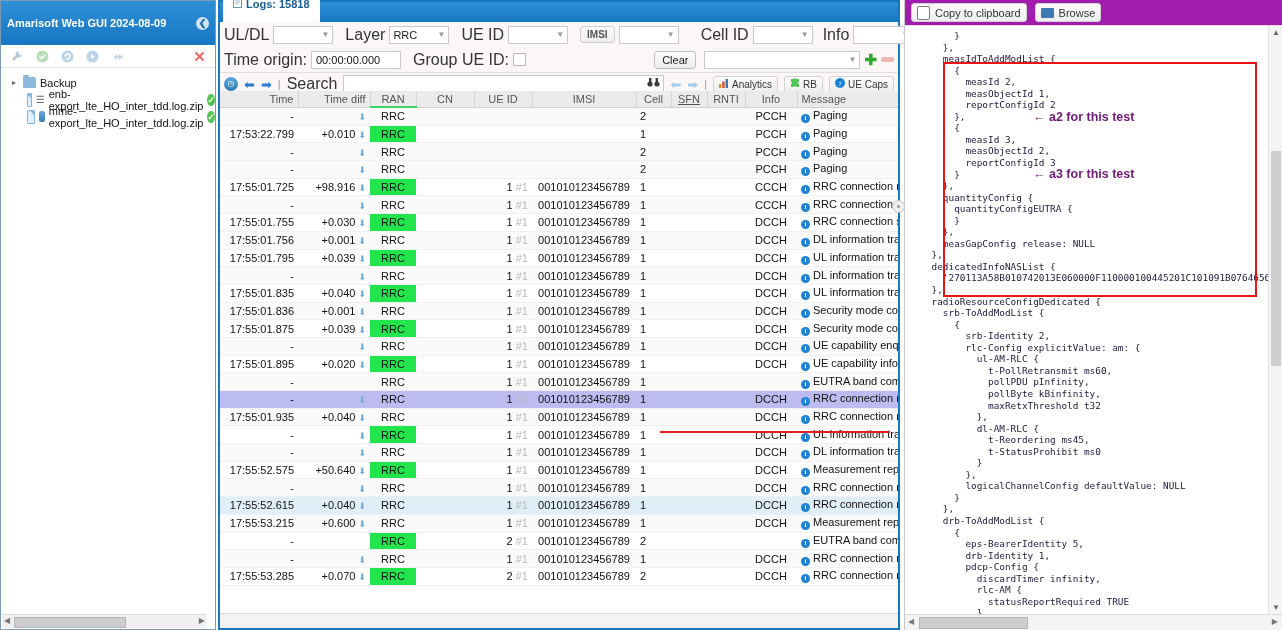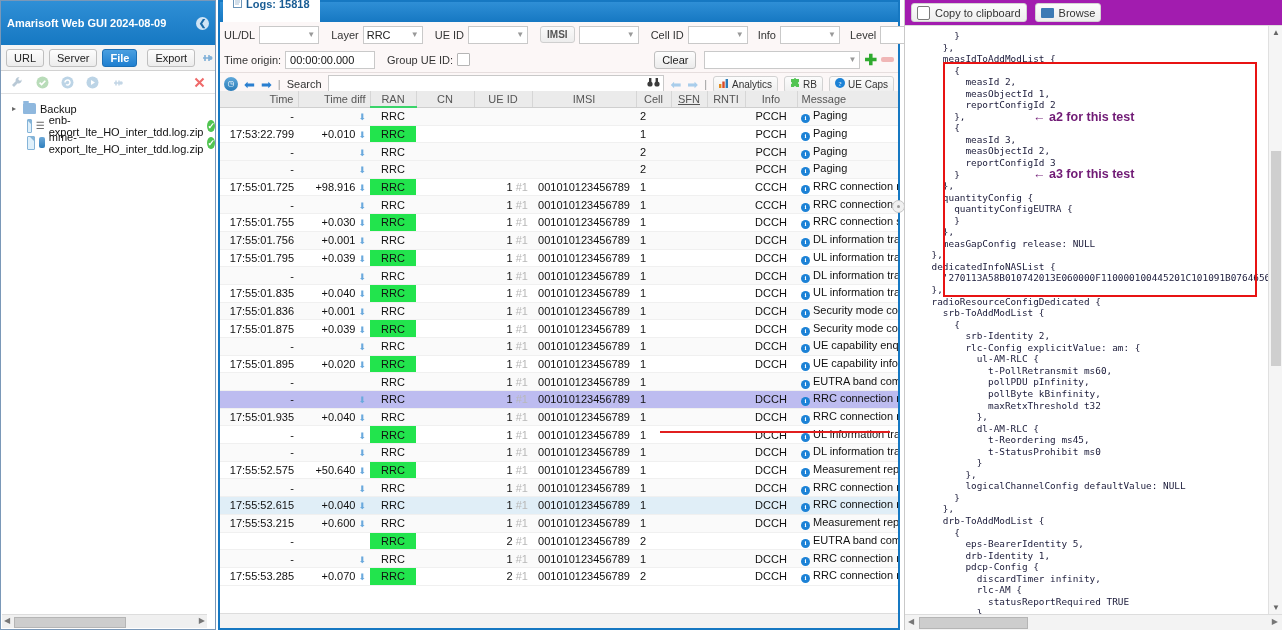--- a/index.html
+++ b/index.html
@@ -47,21 +47,21 @@
 
   
   .center-panel{position:absolute;left:218px;top:0;width:682px;height:630px;
     border:2px solid #1678c2;box-sizing:border-box;background:#fff;}
   .cp-tabbar{height:20px;background:linear-gradient(#2f8fd6,#1678c2);display:flex;align-items:flex-end;}
   .cp-tab{background:#fff;border:1px solid #fff;border-bottom:none;border-radius:3px 3px 0 0;
     height:18px;display:flex;align-items:flex-end;gap:4px;padding:12px 9px;margin-left:3px;
     font-size:11px;font-weight:bold;color:#1a5d94;}
   .filterbar{background:#fcf7f7;border-bottom:1px solid #e6dede;}
   .frow{display:flex;align-items:center;height:25px;padding:0 4px;gap:4px;}
-  .lbl{font-size:11px;color:#333;white-space:nowrap;}
+  .lbl{font-size:16px;color:#333;white-space:nowrap;}
   .sel{border:1px solid #c9c9c9;background:#fff;height:16px;min-width:52px;
     display:flex;align-items:center;justify-content:space-between;padding:0 3px;font-size:11px;}
   .sel .cv{color:#222;}
   .sel .ar{color:#999;font-size:8px;}
   .txtin{border:1px solid #c9c9c9;background:#fff;height:16px;font-size:11px;
     display:flex;align-items:center;padding:0 4px;}
   .pill{border:1px solid #cfcfcf;border-radius:3px;background:linear-gradient(#fafafa,#ededed);
     font-size:10px;font-weight:bold;color:#555;padding:2px 6px;}
   .chk{width:11px;height:11px;border:1px solid #b5b5b5;background:#fff;border-radius:1px;}
   .plus{color:#2faa2f;font-size:15px;font-weight:bold;line-height:12px;}
@@ -131,33 +131,20 @@
 <body>
 
 <div class="app">
 
   <div class="left-panel">
     <div class="lp-title">
       <span>Amarisoft Web GUI 2024-08-09</span>
       <span class="collapse-circle">❮</span>
     </div>
 
-    <div class="lp-tabs">
-      <div class="btn">URL</div>
-      <div class="btn">Server</div>
-      <div class="btn active">File</div>
-      <div class="spacer"></div>
-      <div class="btn">Export</div>
-      <span class="icon-btn">
-        <svg width="13" height="13" viewBox="0 0 13 13">
-            <path d="M3 7h7M5 4v6M9 4v6" stroke="#7fb0d8" stroke-width="1.6" fill="none"></path>
-            <circle cx="10.5" cy="7" r="2" fill="#7fb0d8"></circle>
-          </svg>
-      </span>
-    </div>
 
     <div class="lp-icons">
       <span class="icon-btn">
         <svg width="14" height="14" viewBox="0 0 14 14">
             <path d="M9.5 2.5a3 3 0 0 0-3.8 3.8L2 10l2 2 3.7-3.7a3 3 0 0 0 3.8-3.8L10 6 8 4z" fill="#b9c9d6"></path>
           </svg>
       </span>
       <span class="icon-btn">
         <svg width="13" height="13" viewBox="0 0 13 13">
             <circle cx="6.5" cy="6.5" r="6" fill="#b9dcb9"></circle>
@@ -245,21 +232,21 @@
         <span class="lbl" style="margin-left:8px;">UE ID</span>
         <div class="sel" style="width:56px;">
           <span class="cv"></span>
             <span class="ar">▼</span>
         </div>
         <div class="pill" style="margin-left:8px;">IMSI</div>
         <div class="sel" style="width:178px;">
           <span class="cv"></span>
             <span class="ar">▼</span>
         </div>
-        <span class="lbl" style="margin-left:8px;">Cell ID</span>
+        <span class="lbl" style="margin-left:18px;">Cell ID</span>
         <div class="sel" style="width:50px;">
           <span class="cv"></span>
             <span class="ar">▼</span>
         </div>
         <span class="lbl" style="margin-left:6px;">Info</span>
         <div class="sel" style="width:58px;">
           <span class="cv"></span>
             <span class="ar">▼</span>
         </div>
         <span class="lbl" style="margin-left:6px;">Level</span>

